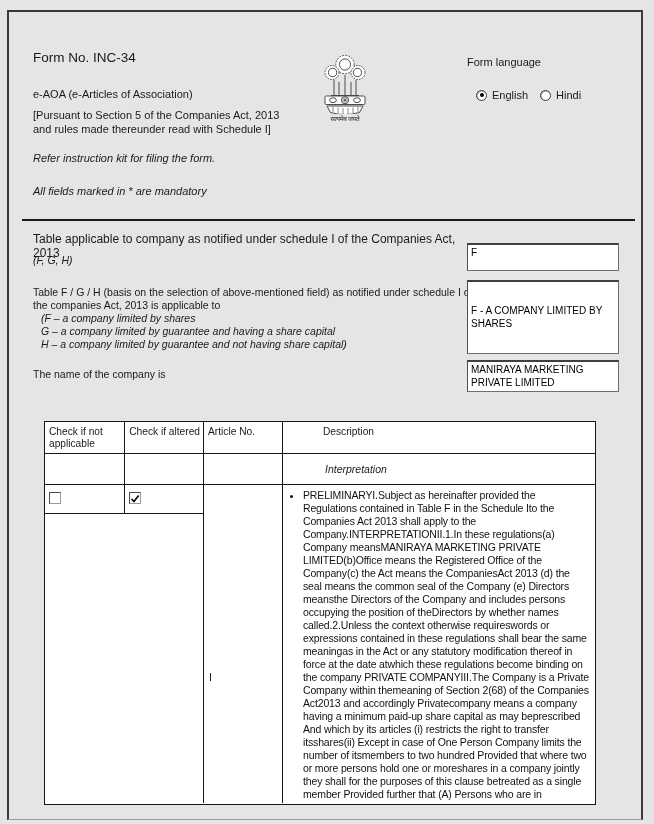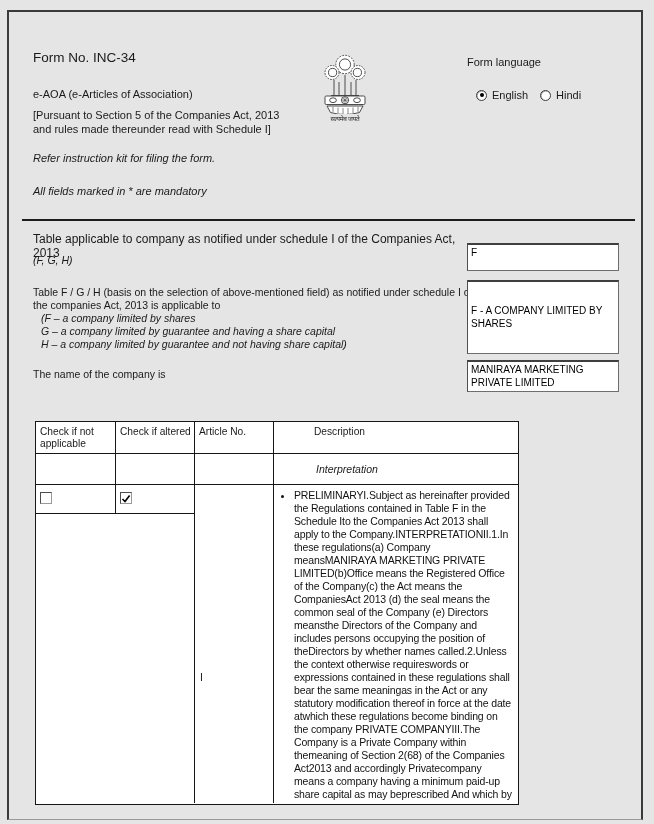--- a/index.html
+++ b/index.html
@@ -60,27 +60,27 @@
     background:#fff; font-size:10px; line-height:12.5px; color:#000;
     border:1px solid #6e6e6e; border-top:2px solid #3f3f3f; border-left:1px solid #4f4f4f;
     overflow:hidden;
   }
   .field-1 { left:467px; top:243px; width:152px; height:28px; padding:2px 3px; }
   .field-2 { left:467px; top:280px; width:152px; height:74px; padding:2px 3px; display:flex; align-items:center; }
   .field-3 { left:467px; top:360px; width:152px; height:32px; padding:2px 3px; }
 
   
   .articles-table {
-    position:absolute; left:35px; top:421px; width:484px; height:384px;
+    position:absolute; left:44px; top:421px; width:552px; height:384px;
     border:1.5px solid #161616; font-size:10.2px; background:#fff;
   }
   .t-row { display:flex; width:100%; }
   .t-cell { border-right:1px solid #161616; }
   .t-cell:last-child { border-right:none;margin-left:36px; }
-  .c1 { width:80px; } .c2 { width:79px; } .c3 { width:79px; } .c4 { flex:1; }
+  .c1 { width:80px; } .c2 { width:79px;text-align:right; } .c3 { width:79px; } .c4 { flex:1; }
   .t-head { height:32px; border-bottom:1px solid #161616; }
   .t-head .t-cell { padding:4px 3px 2px 4px; line-height:12px; }
   .t-row-interp { height:31px; border-bottom:1px solid #161616; }
   .t-row-interp .t-cell { display:flex; align-items:center; }
   .interp-text { font-style:italic; padding-left:6px; font-size:10.5px; }
   .t-row-main { height:318px; }
   .r3-left { width:159px; border-right:1px solid #161616; }
   .cb-row { display:flex; height:29px; border-bottom:1px solid #161616; }
   .cb-cell-1 { width:80px; border-right:1px solid #161616; padding:7px 0 0 4px; }
   .cb-cell-2 { width:79px; padding:7px 0 0 4px; }

